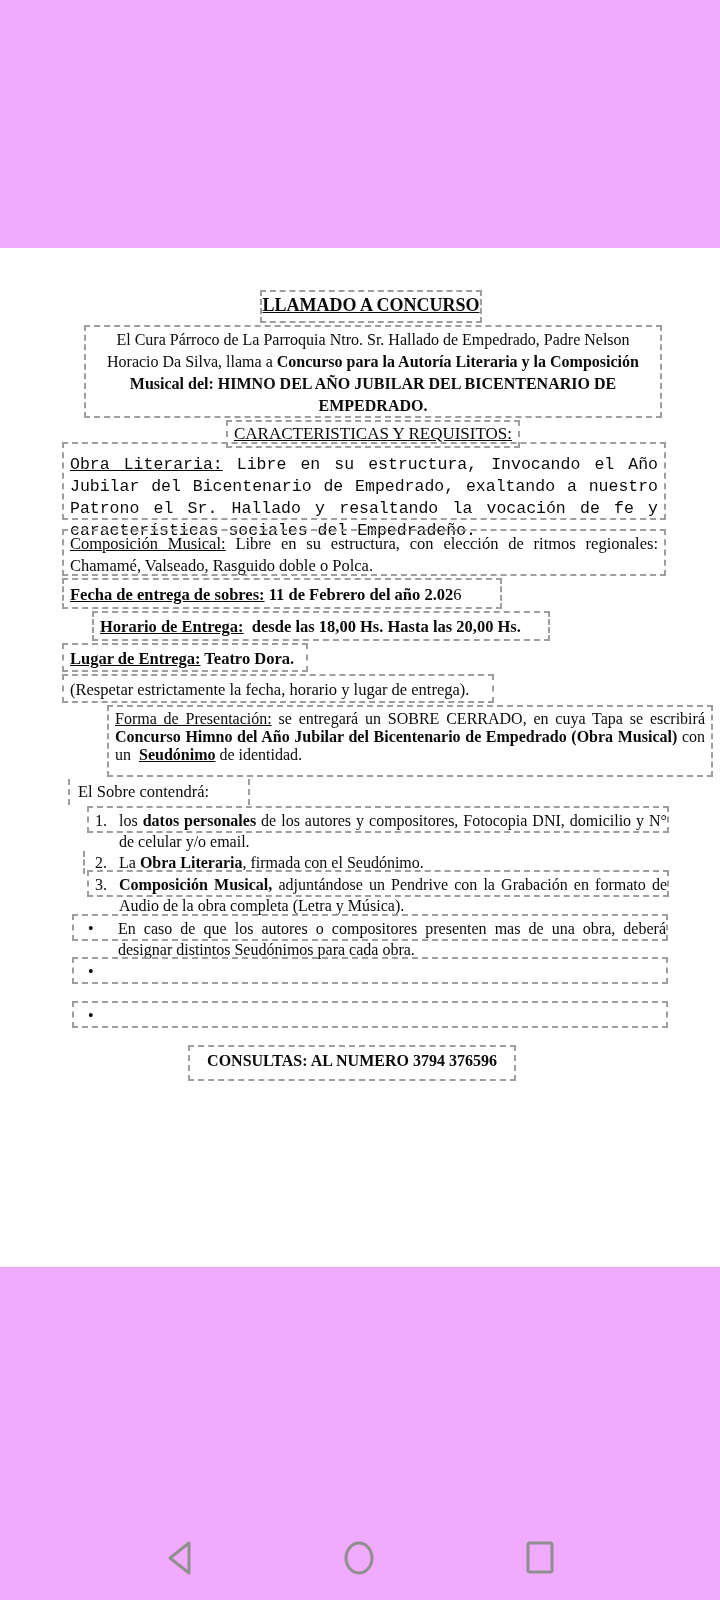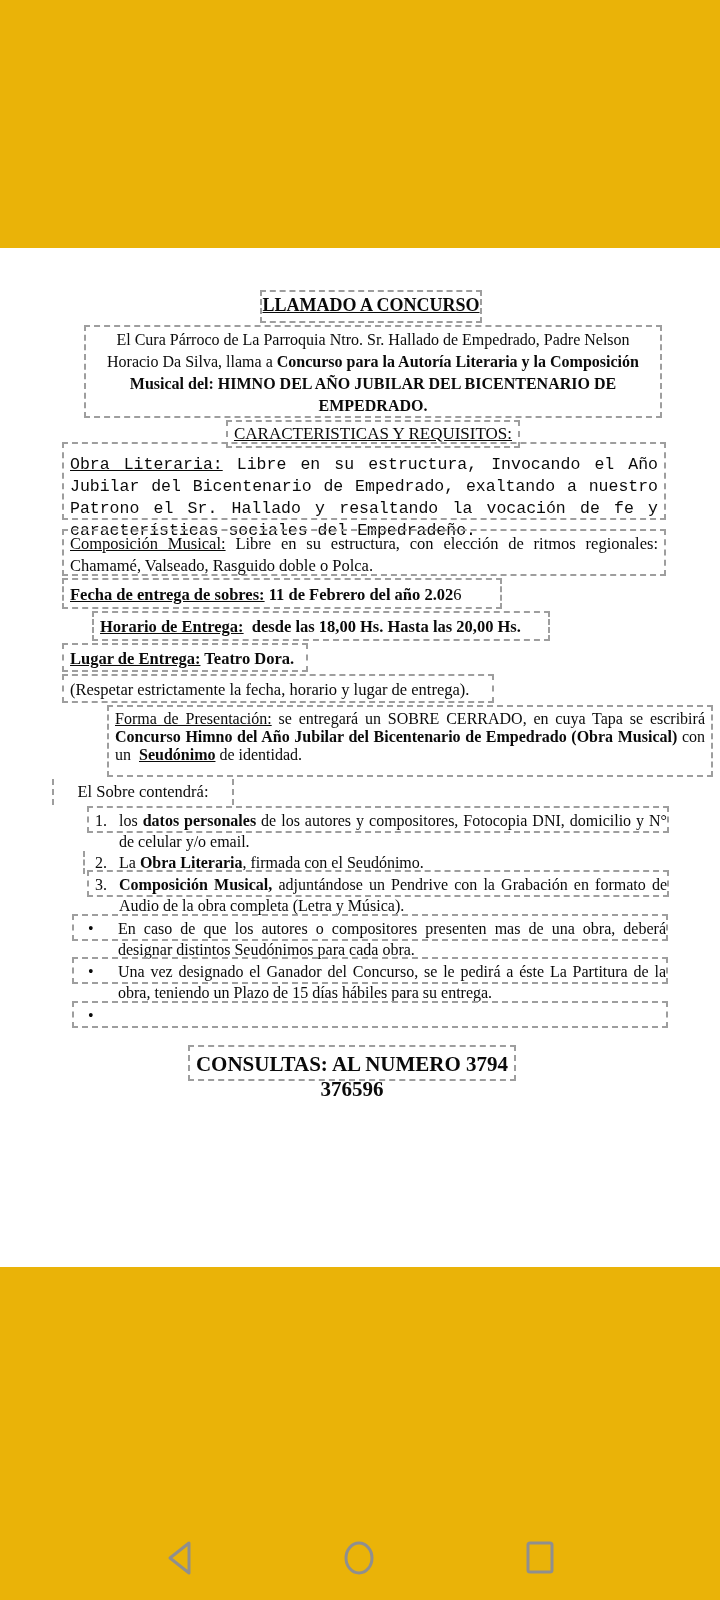--- a/index.html
+++ b/index.html
@@ -1,19 +1,19 @@
 <!DOCTYPE html>
 <html><head>
 <meta charset="utf-8">
 <style>
   * { margin:0; padding:0; box-sizing:border-box; }
   html,body { background:#000; }
   .screen {
     position:relative; width:720px; height:1600px;
-    background:#eab308; overflow:hidden;
+    background:#f0abfc; overflow:hidden;
     font-family:"Liberation Serif", serif;
   }
   .page {
     position:absolute; left:0; top:248px; width:720px; height:1019px;
     background:#ffffff; color:#0a0a0a;
   }
   
   .box { position:absolute; border:2px dashed #9e9e9e; }
   .box-lr { position:absolute; border-left:2px dashed #9e9e9e; border-right:2px dashed #9e9e9e; }
   .t { font-size:16.5px; line-height:22px; }
@@ -26,36 +26,36 @@
   .title-box span { font-size:18px; font-weight:bold; text-decoration:underline; }
   .intro-box   { left:84px;  top:77px;  width:578px; height:93px; padding:2px 6px; font-size:16px; }
   .caract-box  { left:226px; top:172px; width:294px; height:28px; padding-top:2px; font-size:17px; }
   .obra-box    { left:62px;  top:194px; width:604px; height:78px; padding:10px 6px;font-family:Liberation Mono, monospace; }
   .comp-box    { left:62px;  top:281px; width:604px; height:47px; padding:2px 6px; }
   .fecha-box   { left:62px;  top:330px; width:440px; height:31px; padding:4px 6px; white-space:nowrap; }
   .horario-box { left:62px;  top:363px; width:458px; height:30px; padding:3px 6px; white-space:nowrap;margin-left:30px; }
   .lugar-box   { left:62px;  top:395px; width:246px; height:29px; padding:3px 6px; white-space:nowrap; }
   .nota-box    { left:62px;  top:426px; width:432px; height:29px; padding:3px 6px; white-space:nowrap; }
   .forma-box   { left:62px;  top:457px; width:606px; height:72px; padding:3px 6px; font-size:16px;margin-left:45px; }
-  .sobre-box   { left:52px;  top:531px; width:182px; height:26px; padding:2px 8px; white-space:nowrap;text-align:center; }
+  .sobre-box   { left:68px;  top:531px; width:182px; height:26px; padding:2px 8px; white-space:nowrap; }
 
   .li { position:absolute; width:572px; font-size:16px; line-height:20.5px; text-align:justify; }
   .li .marker { position:absolute; left:0; top:0; }
   .num-li  { left:95px; padding-left:24px; }
   .bul-li  { left:88px; width:578px; padding-left:30px; }
   .lif { position:absolute; border:2px dashed #9e9e9e; pointer-events:none; }
   .lif-line { left:-8px; right:-2px; top:-5px; height:27px; }
   .lif-bline { left:-16px; right:-2px; top:-5px; height:27px; }
   .lif-stub { left:-12px; top:-2px; height:23px; width:2px; border-width:0 0 0 2px; }
 
   .li-1 { top:563px; } .li-2 { top:605px; } .li-3 { top:627px; }
   .bl-1 { top:671px; } .bl-2 { top:714px; } .bl-3 { top:758px; }
 
   .consultas-box { left:188px; top:797px; width:328px; height:36px; padding-top:5px; }
-  .consultas-box span { font-size:21px; font-weight:bold; }
+  .consultas-box span { font-size:16px; font-weight:bold; }
 
   .navbar-btn { position:absolute; width:38px; height:40px; background:transparent; border:none; padding:0; cursor:pointer; }
   .nav-back    { left:162px; top:1538px; }
   .nav-home    { left:340px; top:1538px; }
   .nav-recents { left:521px; top:1538px; }
 </style>
 </head>
 <body>
 
 <div class="screen">
@@ -126,21 +126,20 @@
 
     <div class="li bul-li bl-1">
       <i class="lif lif-bline"></i>
       <span class="marker">•</span>
       <span>En caso de que los autores o compositores presenten mas de una obra, deberá designar distintos Seudónimos para cada obra.</span>
     </div>
 
     <div class="li bul-li bl-2">
       <i class="lif lif-bline"></i>
       <span class="marker">•</span>
-      <span>Una vez designado el Ganador del Concurso, se le pedirá a éste La Partitura de la obra, teniendo un Plazo de 15 días hábiles para su entrega.</span>
     </div>
 
     <div class="li bul-li bl-3">
       <i class="lif lif-bline"></i>
       <span class="marker">•</span>
     </div>
 
     <div class="box center consultas-box">
       <span>CONSULTAS: AL NUMERO 3794 376596</span>
     </div>

